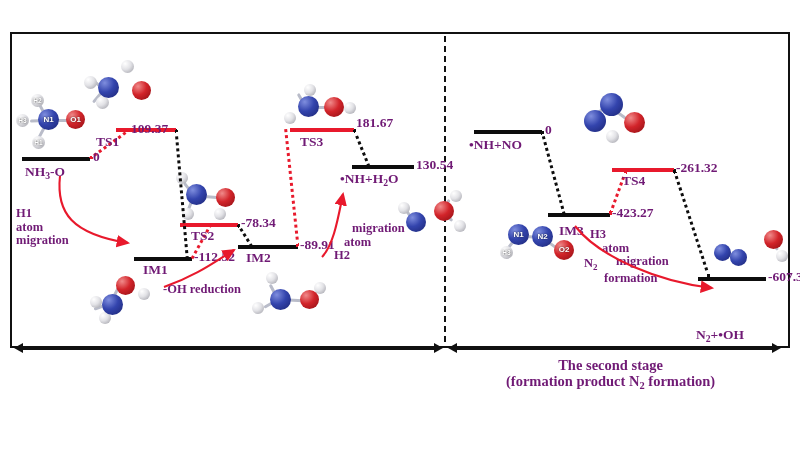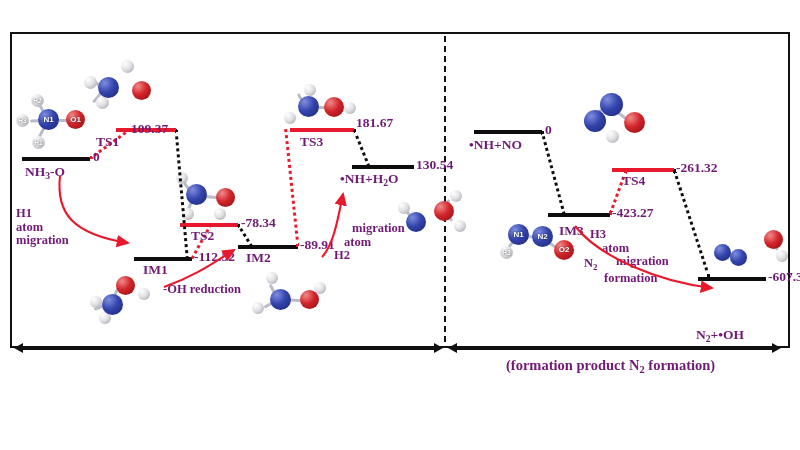--- a/index.html
+++ b/index.html
@@ -291,16 +291,17 @@
   <div class="sbar" style="left:22px;top:348px;width:414px;"></div>
   <div class="sarr l" style="left:14px;top:343px;"></div>
   <div class="sarr r" style="left:434px;top:343px;"></div>
 
   <div class="sbar" style="left:456px;top:348px;width:318px;"></div>
   <div class="sarr l" style="left:448px;top:343px;"></div>
   <div class="sarr r" style="left:772px;top:343px;"></div>
 
 
   <div class="t cap" style="left:506px;top:358px;text-align:center;">
+    <div>The second stage</div>
     <div><span>(formation product N</span><sub>2</sub><span> formation)</span></div>
   </div>
 
 </div>
 
 </body></html>

